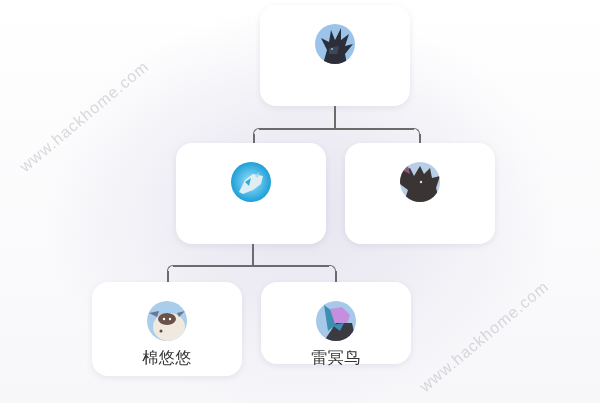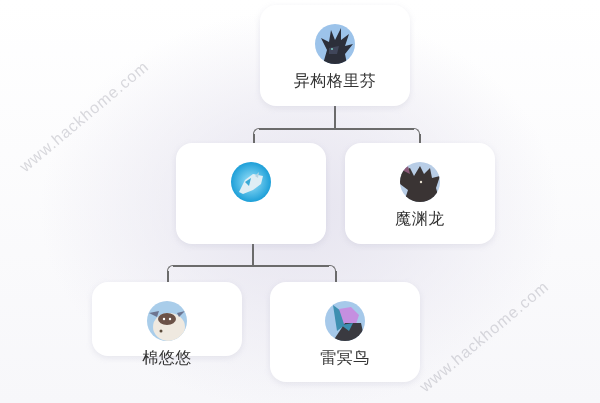--- a/index.html
+++ b/index.html
@@ -60,21 +60,20 @@
 
 <div class="node" style="left:260px; top:5px;">
   <div class="avatar">
     <svg width="40" height="40" viewBox="0 0 40 40">
       <rect width="40" height="40" fill="#9cc3ea"></rect>
       <path d="M8 40 L12 26 L6 14 L14 18 L16 6 L20 16 L26 4 L26 16 L34 10 L30 22 L38 20 L30 30 L32 40 Z" fill="#2c2f3a"></path>
       <path d="M14 24 L24 22 L22 30 L14 30 Z" fill="#40465a"></path>
       <circle cx="17" cy="25" r="1" fill="#7fd3c8"></circle>
     </svg>
   </div>
-  <div class="label">异构格里芬</div>
 </div>
 
 <div class="node" style="left:176px; top:143px;">
   <div class="avatar">
     <svg width="40" height="40" viewBox="0 0 40 40">
       <defs>
         <radialGradient id="g1" cx="50%" cy="50%" r="50%">
           <stop offset="0%" stop-color="#9fe4fb"></stop>
           <stop offset="100%" stop-color="#1d9fd8"></stop>
         </radialGradient>
@@ -89,40 +88,39 @@
 
 <div class="node" style="left:345px; top:143px;">
   <div class="avatar">
     <svg width="40" height="40" viewBox="0 0 40 40">
       <rect width="40" height="40" fill="#b8cde6"></rect>
       <path d="M0 10 L10 6 L14 14 L20 4 L24 12 L30 6 L32 16 L40 14 L36 26 L40 40 L4 40 L8 28 L0 22 Z" fill="#3a3434"></path>
       <path d="M2 8 L8 4 L10 12 Z" fill="#8a5a78"></path>
       <circle cx="21" cy="20" r="1.2" fill="#e8e0d0"></circle>
     </svg>
   </div>
-  <div class="label">魔渊龙</div>
 </div>
 
-<div class="node" style="left:92px; top:282px; height:74px;">
+<div class="node" style="left:92px; top:282px; height:94px;">
   <div class="avatar">
     <svg width="40" height="40" viewBox="0 0 40 40">
       <rect width="40" height="40" fill="#a9cdea"></rect>
       <ellipse cx="22" cy="26" rx="16" ry="14" fill="#efe9e0"></ellipse>
       <path d="M2 12 L12 10 L10 16 Z" fill="#6d7590"></path>
       <path d="M38 10 L30 12 L32 16 Z" fill="#6d7590"></path>
       <ellipse cx="20" cy="18" rx="9" ry="6" fill="#6b5248"></ellipse>
       <circle cx="17" cy="18" r="1.2" fill="#ffffff"></circle>
       <circle cx="23" cy="18" r="1.2" fill="#ffffff"></circle>
       <circle cx="14" cy="30" r="1.5" fill="#5a4a3a"></circle>
     </svg>
   </div>
   <div class="label">棉悠悠</div>
 </div>
 
-<div class="node" style="left:270px; top:282px; height:100px;">
+<div class="node" style="left:261px; top:282px; height:82px;">
   <div class="avatar">
     <svg width="40" height="40" viewBox="0 0 40 40">
       <rect width="40" height="40" fill="#a6c9ea"></rect>
       <path d="M8 4 L16 10 L20 24 L12 30 Z" fill="#3d8fb0"></path>
       <path d="M14 8 L26 6 L34 14 L30 26 L20 26 Z" fill="#c58fe0"></path>
       <path d="M20 22 L36 22 L40 40 L8 40 Z" fill="#3a3a40"></path>
       <path d="M16 24 L28 22 L24 30 Z" fill="#3d8fb0"></path>
     </svg>
   </div>
   <div class="label">雷冥鸟</div>

